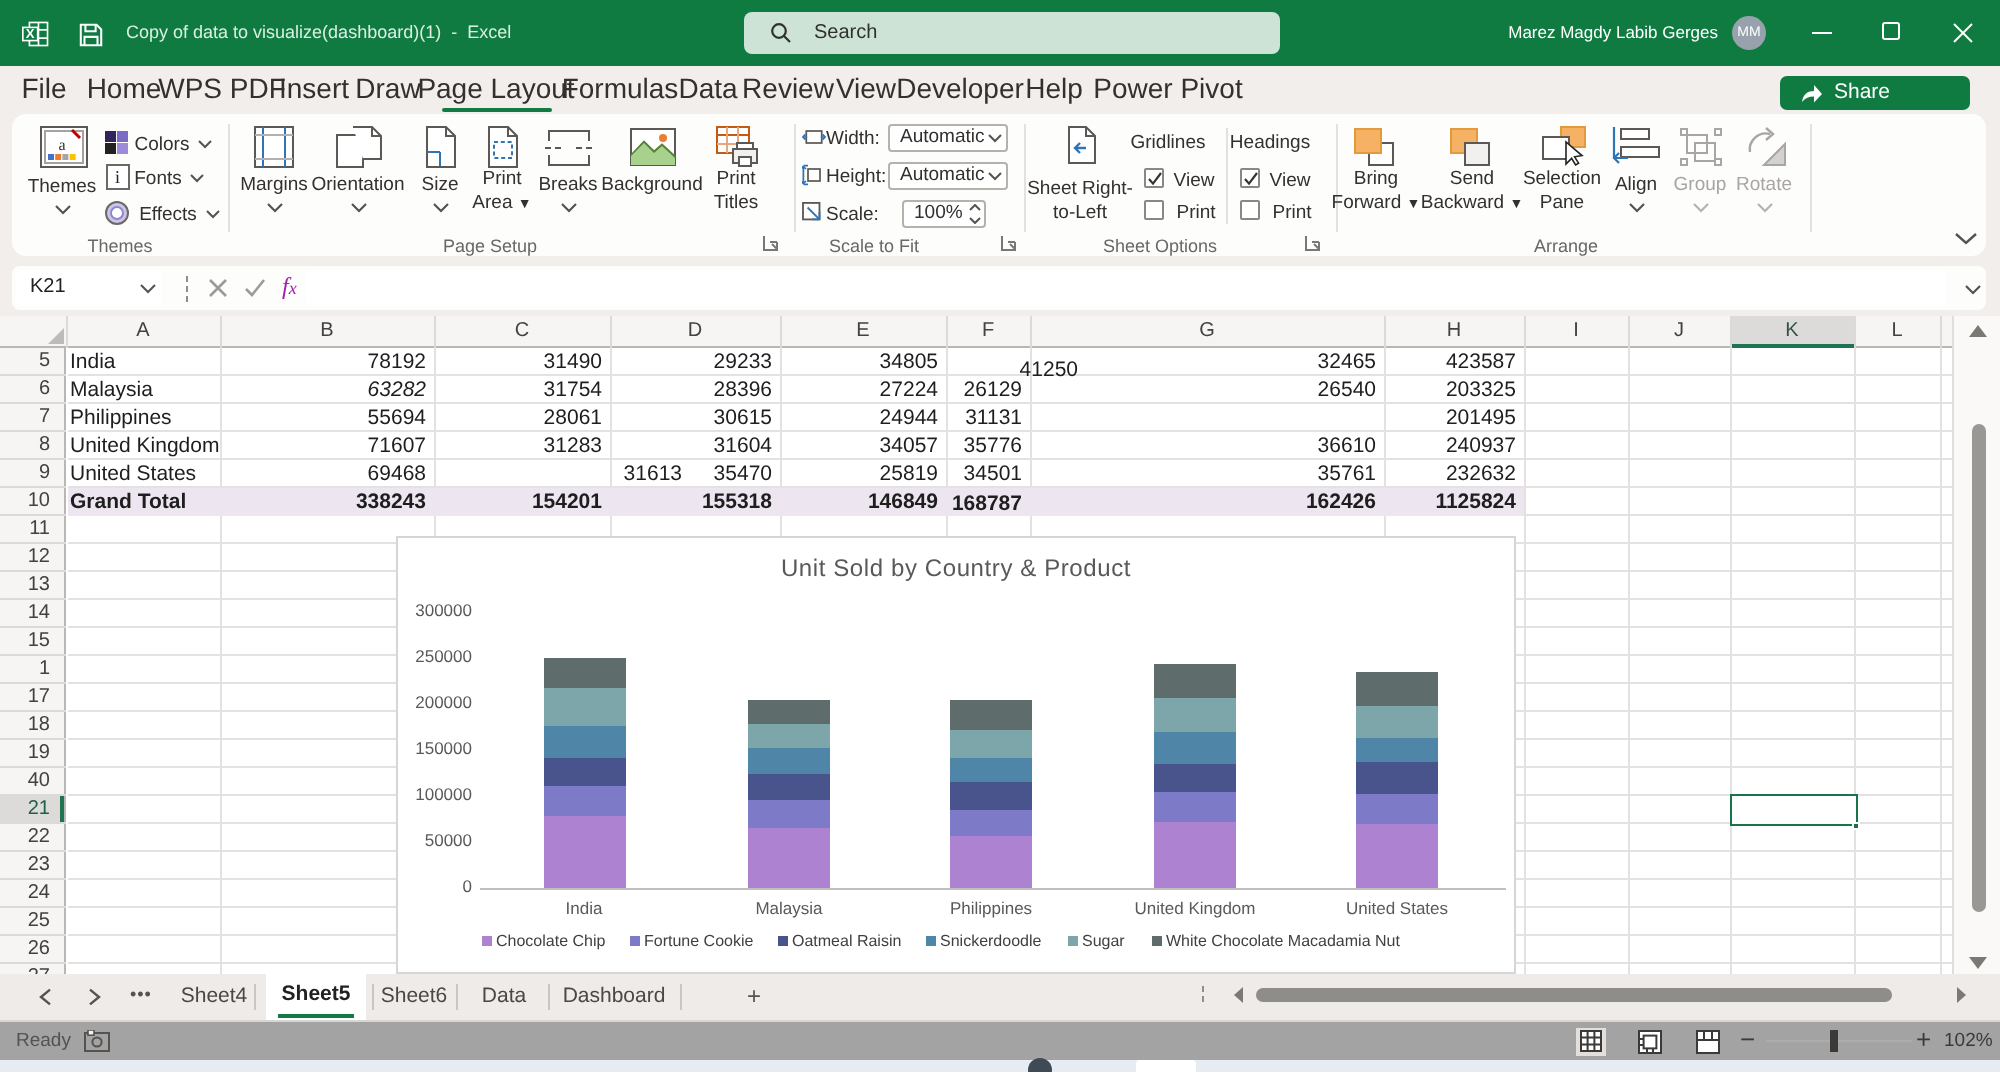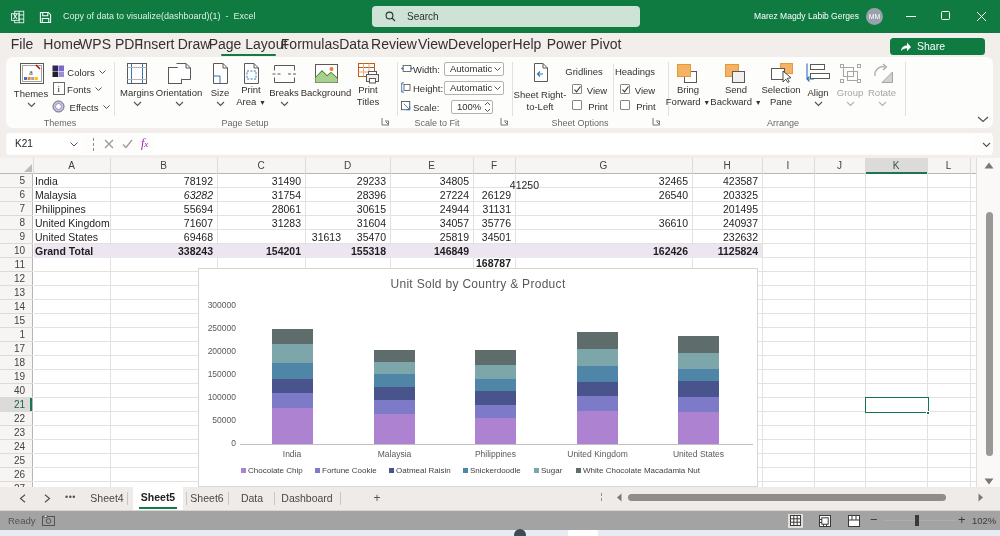--- a/index.html
+++ b/index.html
@@ -465,27 +465,28 @@
 <div class="cell num" style="left:390px;top:58px;width:79px;">34057</div>
 <div class="cell num" style="left:473px;top:58px;width:38px;">35776</div>
 <div class="cell num" style="left:515px;top:58px;width:173px;">36610</div>
 <div class="cell num" style="left:692px;top:58px;width:66px;">240937</div>
 <div class="cell" style="left:35px;top:72px;width:100px;">United States</div>
 <div class="cell num" style="left:110px;top:72px;width:103px;">69468</div>
 <div class="cell num" style="left:217px;top:72px;width:84px;margin-left:40px;">31613</div>
 <div class="cell num" style="left:305px;top:72px;width:81px;">35470</div>
 <div class="cell num" style="left:390px;top:72px;width:79px;">25819</div>
 <div class="cell num" style="left:473px;top:72px;width:38px;">34501</div>
+<div class="cell num" style="left:515px;top:72px;width:173px;">35761</div>
 <div class="cell num" style="left:692px;top:72px;width:66px;">232632</div>
 <div class="cell" style="left:35px;top:86px;width:100px;font-weight:bold;">Grand Total</div>
 <div class="cell num" style="left:110px;top:86px;width:103px;font-weight:bold;">338243</div>
 <div class="cell num" style="left:217px;top:86px;width:84px;font-weight:bold;">154201</div>
 <div class="cell num" style="left:305px;top:86px;width:81px;font-weight:bold;">155318</div>
 <div class="cell num" style="left:390px;top:86px;width:79px;font-weight:bold;">146849</div>
-<div class="cell num" style="left:473px;top:98px;width:38px;font-weight:bold;">168787</div>
+<div class="cell num" style="left:473px;top:87px;width:38px;font-weight:bold;">168787</div>
 <div class="cell num" style="left:515px;top:86px;width:173px;font-weight:bold;">162426</div>
 <div class="cell num" style="left:692px;top:86px;width:66px;font-weight:bold;">1125824</div>
 <div class="abs" style="left:198px;top:110px;width:560px;height:219px;background:#fff;border:1px solid #D8D6D4"></div>
 <div class="abs" style="left:198px;top:119px;width:560px;text-align:center;font-size:12px;color:#595959;letter-spacing:0.3px">Unit Sold by Country &amp; Product</div>
 <div class="ylab" style="left:200px;top:146.6px">300000</div>
 <div class="ylab" style="left:200px;top:169.73px">250000</div>
 <div class="ylab" style="left:200px;top:192.85999999999999px">200000</div>
 <div class="ylab" style="left:200px;top:215.99px">150000</div>
 <div class="ylab" style="left:200px;top:239.12px">100000</div>
 <div class="ylab" style="left:200px;top:262.25px">50000</div>

